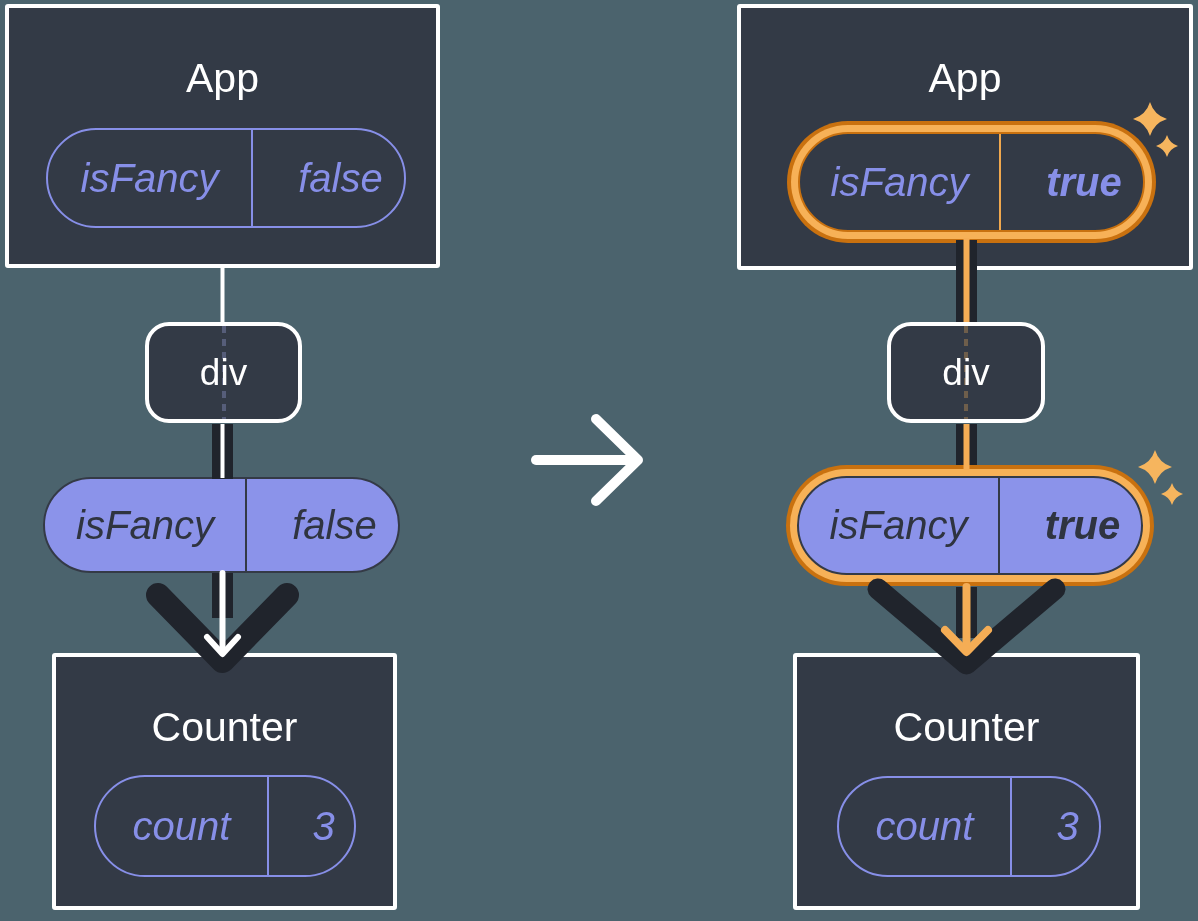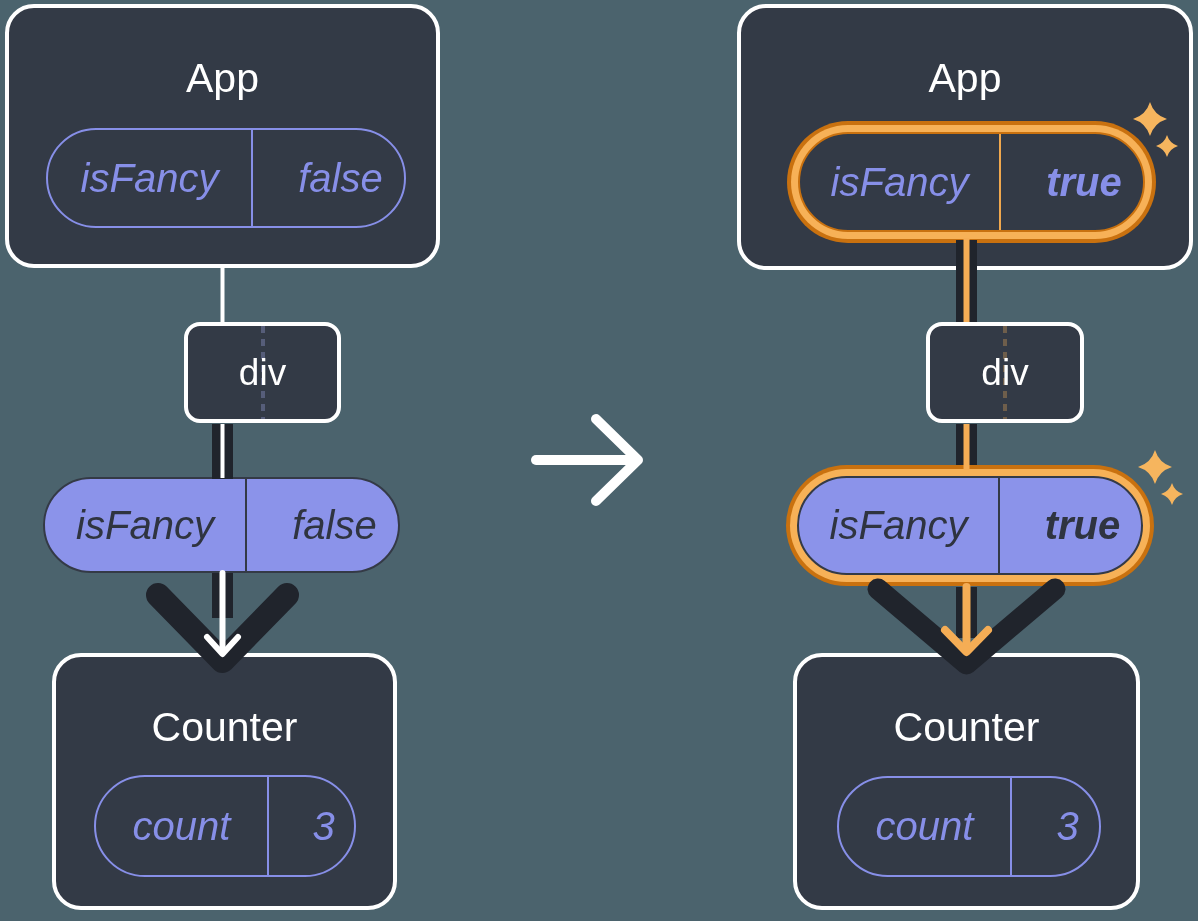--- a/index.html
+++ b/index.html
@@ -8,39 +8,39 @@
     background: #4b636d;
     font-family: "Liberation Sans", sans-serif;
     overflow: hidden;
   }
   .canvas { position: relative; width: 1198px; height: 921px; }
 
   .box {
     position: absolute;
     background: #333a46;
     border: 4px solid #ffffff;
-    border-radius: 29px;
+    border-radius: 3px;
   }
   .box-title {
     position: absolute;
     left: 0; right: 0;
     top: 48px;
     text-align: center;
     color: #ffffff;
     font-size: 41px;
     font-weight: 500;
     line-height: 44px;
     white-space: nowrap;
   }
   .divbox {
     position: absolute;
     background: #333a46;
     border: 4px solid #ffffff;
-    border-radius: 16px;
-    display: flex; align-items: center; justify-content: center; margin-left: 39px;
+    border-radius: 24px;
+    display: flex; align-items: center; justify-content: center;
   }
   .divbox .divlabel {
     color: #ffffff; font-size: 37px; font-weight: 500; position: relative; z-index: 2;
   }
   .thru-line {
     position: absolute; top: 0; bottom: 0; left: 50%; width: 4px; margin-left: -2px;
     z-index: 1;
   }
   .thru-purple { background: repeating-linear-gradient(180deg, rgba(160,168,230,0.32) 0 7px, transparent 7px 13px); }
   .thru-orange { background: repeating-linear-gradient(180deg, rgba(247,177,87,0.30) 0 7px, transparent 7px 13px); }

